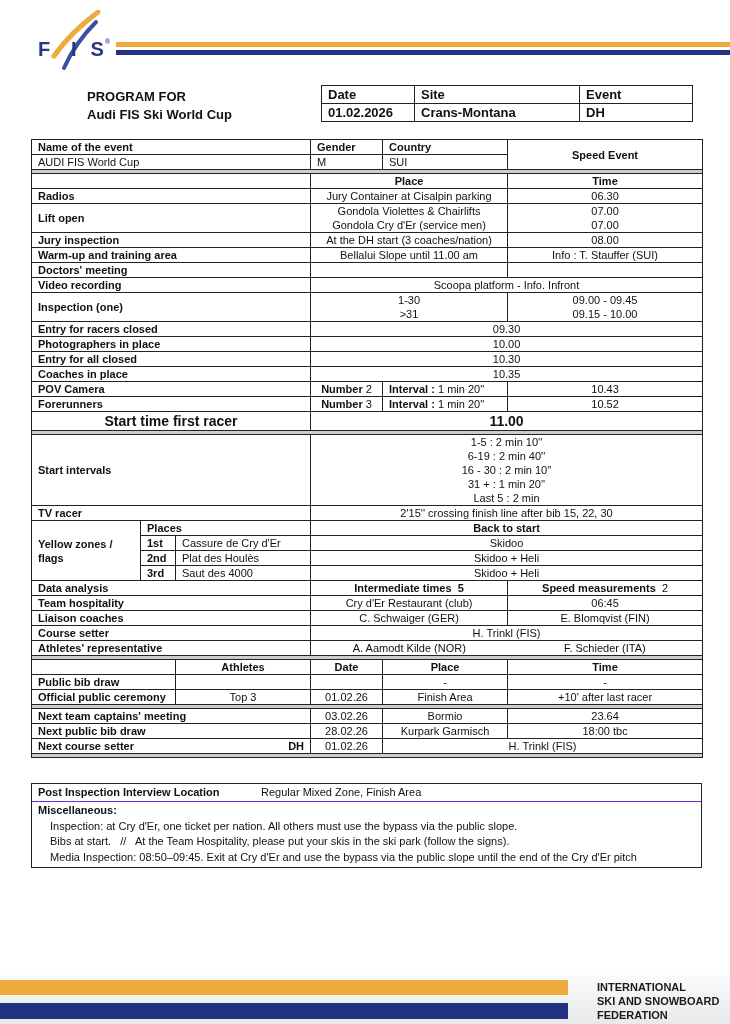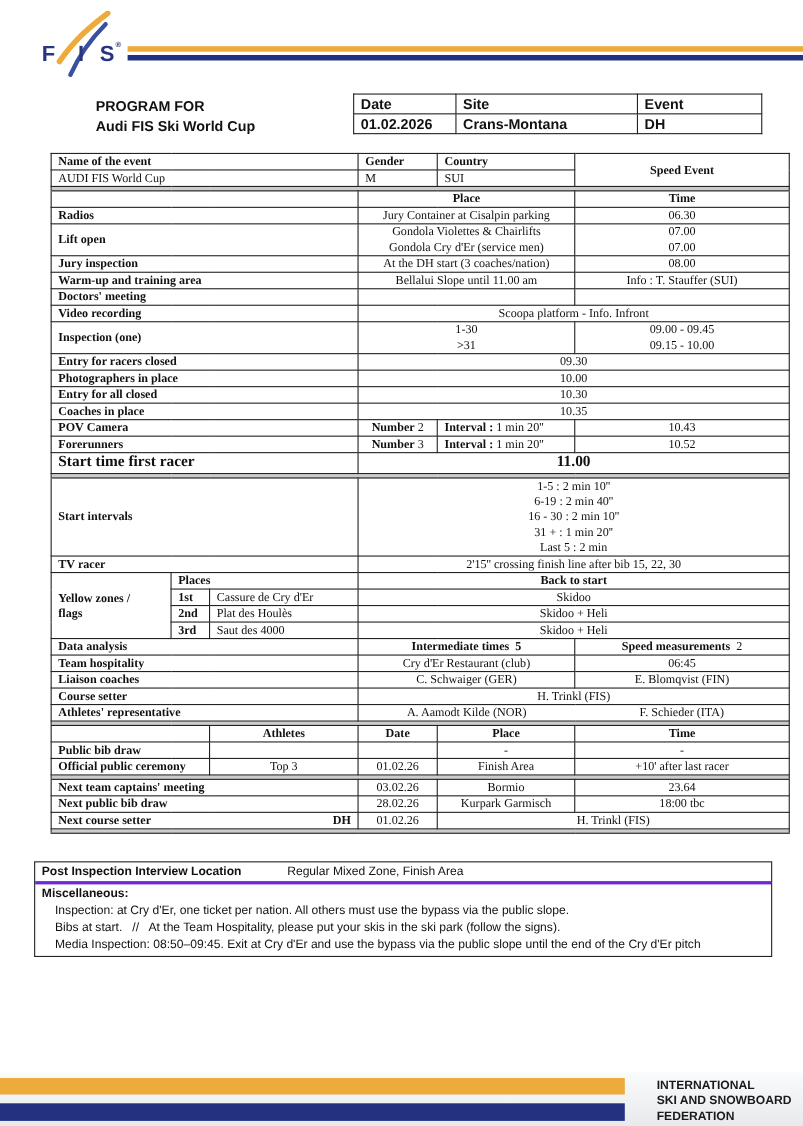--- a/index.html
+++ b/index.html
@@ -10,30 +10,30 @@
   .logo { position: absolute; left: 34px; top: 10px; width: 80px; height: 62px; }
   .logo-letters { position: absolute; left: 4px; top: 28px; font-weight: bold; font-size: 20px; letter-spacing: 1px; color: #2a3580; }
   .logo-letters .reg { font-size: 7px; vertical-align: top; }
   .top-bar-gold { position: absolute; left: 116px; top: 42px; width: 614px; height: 5px; background: #ecab3a; }
   .top-bar-blue { position: absolute; left: 116px; top: 50px; width: 614px; height: 5px; background: #233280; }
 
   .program-title { position: absolute; left: 87px; top: 88px; font-weight: bold; font-size: 13px; line-height: 18px; }
   .header-table { position: absolute; left: 321px; top: 85px; border-collapse: collapse; }
   .header-table td { border: 1.5px solid #222; font-weight: bold; font-size: 13px; padding: 0 6px; height: 17px; }
 
-  .main-table { position: absolute; left: 46px; top: 139px; width: 671px; border: 1.5px solid #222; border-collapse: collapse; table-layout: fixed; font-size: 11px; font-family: Liberation Serif, serif; }
+  .main-table { position: absolute; left: 31px; top: 139px; width: 671px; border: 1.5px solid #222; border-collapse: collapse; table-layout: fixed; font-size: 11px; }
   .main-table td { border: 1px solid #222; padding: 0 6px; height: 14px; line-height: 14px; }
   .main-table td.b { font-weight: bold; }
   .main-table td.c { text-align: center; }
   .sep td { height: 3px; padding: 0; background: #ccc; border-left: none; border-right: none; }
-  .big { font-size: 14px; font-weight: bold; height: 18px !important; }
+  .big { font-size: 14px; font-weight: bold; height: 18px !important; text-align: center; }
   .multiline { line-height: 15px; }
 
   .misc-box { position: absolute; left: 31px; top: 783px; width: 669px; border: 1.5px solid #222; font-size: 11px; }
-  .misc-row-head { border-bottom: 3px solid #6d28d9; padding: 1px 6px; height: 15px; line-height: 15px; }
+  .misc-row-head { border-bottom: 1px solid #6d28d9; padding: 1px 6px; height: 15px; line-height: 15px; }
   .misc-row-head .lbl { font-weight: bold; display: inline-block; width: 220px; }
   .misc-body { padding: 1px 6px 2px 6px; line-height: 15.5px; }
   .misc-body .mh { font-weight: bold; }
   .misc-body .ml { text-align: justify; margin-left: 12px; }
 
   .footer-bg { position: absolute; left: 0; top: 975px; width: 730px; height: 49px; background: linear-gradient(#fafbfd, #e8e9eb); }
   .footer-gold { position: absolute; left: 0; top: 980px; width: 568px; height: 15px; background: #ecab3a; }
   .footer-blue { position: absolute; left: 0; top: 1003px; width: 568px; height: 16px; background: #233280; }
   .footer-text { position: absolute; left: 597px; top: 980px; font-size: 11px; font-weight: bold; line-height: 14px; color: #1a1a1a; }
 </style>

